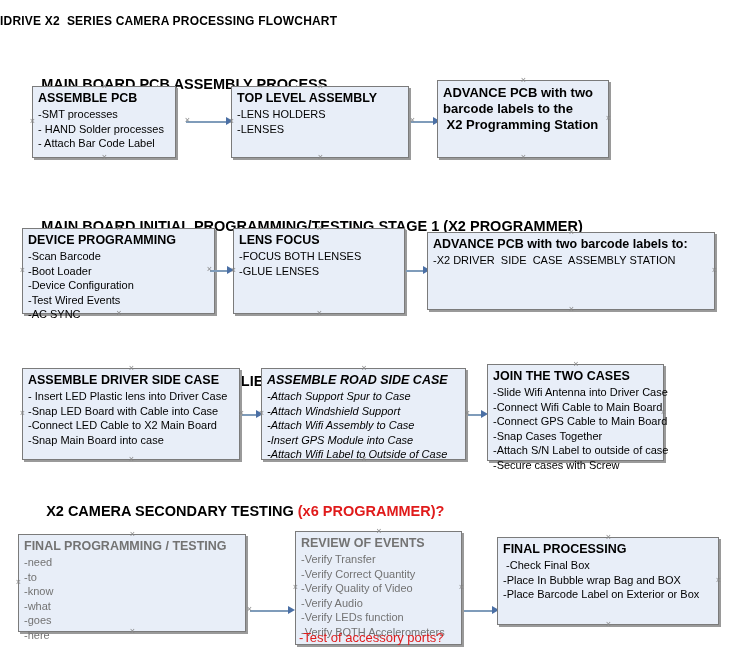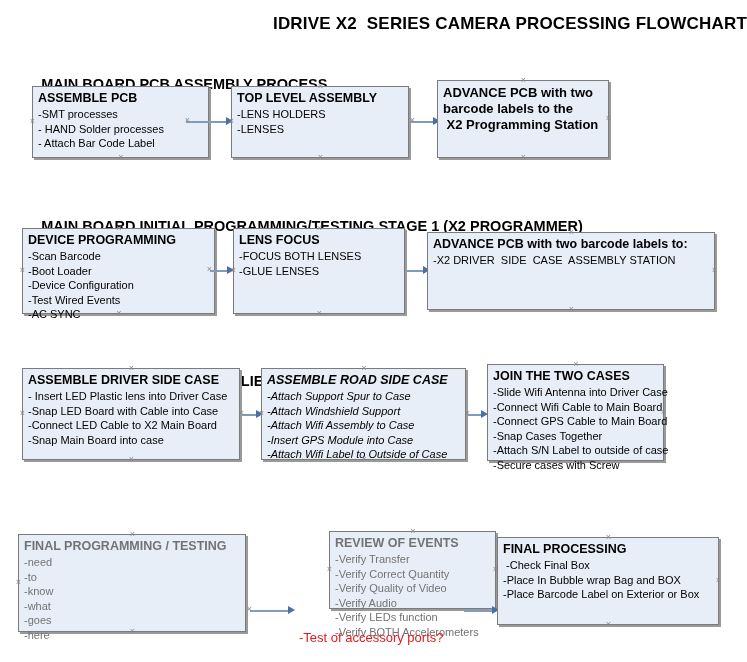--- a/index.html
+++ b/index.html
@@ -9,22 +9,22 @@
     font-family:"Liberation Sans", sans-serif;
     position:relative;
     overflow:hidden;
     color:#000;
   }
   .canvas{position:absolute;left:0;top:0;width:747px;height:662px;}
 
   
   .main-title{
     position:absolute;left:0;top:14px;width:747px;
-    text-align:right;
-    font-size:17px;font-weight:bold;letter-spacing:.2px;
+    text-align:left;
+    font-size:12px;font-weight:bold;letter-spacing:.2px;
     white-space:pre;
   }
   .section-title{
     position:absolute;
     font-size:14.5px;font-weight:bold;
     white-space:pre;
   }
   .section-title .red{color:#e01b1b;}
 
   
@@ -72,21 +72,21 @@
 <body>
 
 <div class="canvas">
 
   <div class="main-title">IDRIVE X2  SERIES CAMERA PROCESSING FLOWCHART</div>
 
   <div class="section-title" style="left:25px;top:60px;">
     <span>MAIN BOARD PCB ASSEMBLY PROCESS</span>
   </div>
 
-  <div class="box" style="left:32px;top:86px;width:177px;height:72px;">
+  <div class="box" style="left:32px;top:86px;width:144px;height:72px;">
     <div class="hdr">ASSEMBLE PCB</div>
     <div class="li">-SMT processes</div>
     <div class="li">- HAND Solder processes</div>
     <div class="li">- Attach Bar Code Label</div>
     <span class="handle" style="left:50%;top:-4px;margin-left:-3px;"></span>
     <span class="handle" style="left:-4px;top:50%;margin-top:-4px;"></span>
     <span class="handle" style="left:50%;bottom:-4px;margin-left:-3px;"></span>
   </div>
 
   <div class="conn" style="left:186px;top:121px;width:42px;"></div>
@@ -195,39 +195,42 @@
     <div class="li">-Slide Wifi Antenna into Driver Case</div>
     <div class="li">-Connect Wifi Cable to Main Board</div>
     <div class="li">-Connect GPS Cable to Main Board</div>
     <div class="li">-Snap Cases Together</div>
     <div class="li">-Attach S/N Label to outside of case</div>
     <div class="li">-Secure cases with Screw</div>
     <span class="handle" style="left:50%;top:-4px;margin-left:-3px;"></span>
     <span class="handle" style="right:-4px;top:50%;margin-top:-4px;"></span>
   </div>
 
+  <div class="section-title" style="left:30px;top:487px;">
+    <span>X2 CAMERA SECONDARY TESTING </span><span class="red">(x6 PROGRAMMER)?</span>
+  </div>
 
   <div class="box red" style="left:18px;top:534px;width:228px;height:98px;">
     <div class="hdr">FINAL PROGRAMMING / TESTING</div>
     <div class="li">-need</div>
     <div class="li">-to</div>
     <div class="li">-know</div>
     <div class="li">-what</div>
     <div class="li">-goes</div>
     <div class="li">-here</div>
     <span class="handle" style="left:50%;top:-4px;margin-left:-3px;"></span>
     <span class="handle" style="left:-4px;top:50%;margin-top:-4px;"></span>
     <span class="handle" style="left:50%;bottom:-4px;margin-left:-3px;"></span>
   </div>
 
   <div class="conn" style="left:250px;top:610px;width:40px;"></div>
   <div class="arrowhead" style="left:288px;top:606px;"></div>
   <span class="handle" style="left:246px;top:606px;"></span>
 
-  <div class="box red" style="left:295px;top:531px;width:167px;height:78px;margin-left:34px;">
+  <div class="box red" style="left:295px;top:531px;width:167px;height:114px;">
     <div class="hdr">REVIEW OF EVENTS</div>
     <div class="li">-Verify Transfer</div>
     <div class="li">-Verify Correct Quantity</div>
     <div class="li">-Verify Quality of Video</div>
     <div class="li">-Verify Audio</div>
     <div class="li">-Verify LEDs function</div>
     <div class="li">-Verify BOTH Accelerometers</div>
     <span class="handle" style="left:50%;top:-4px;margin-left:-3px;"></span>
     <span class="handle" style="left:-4px;top:50%;margin-top:-4px;"></span>
     <span class="handle" style="right:-4px;top:50%;margin-top:-4px;"></span>

